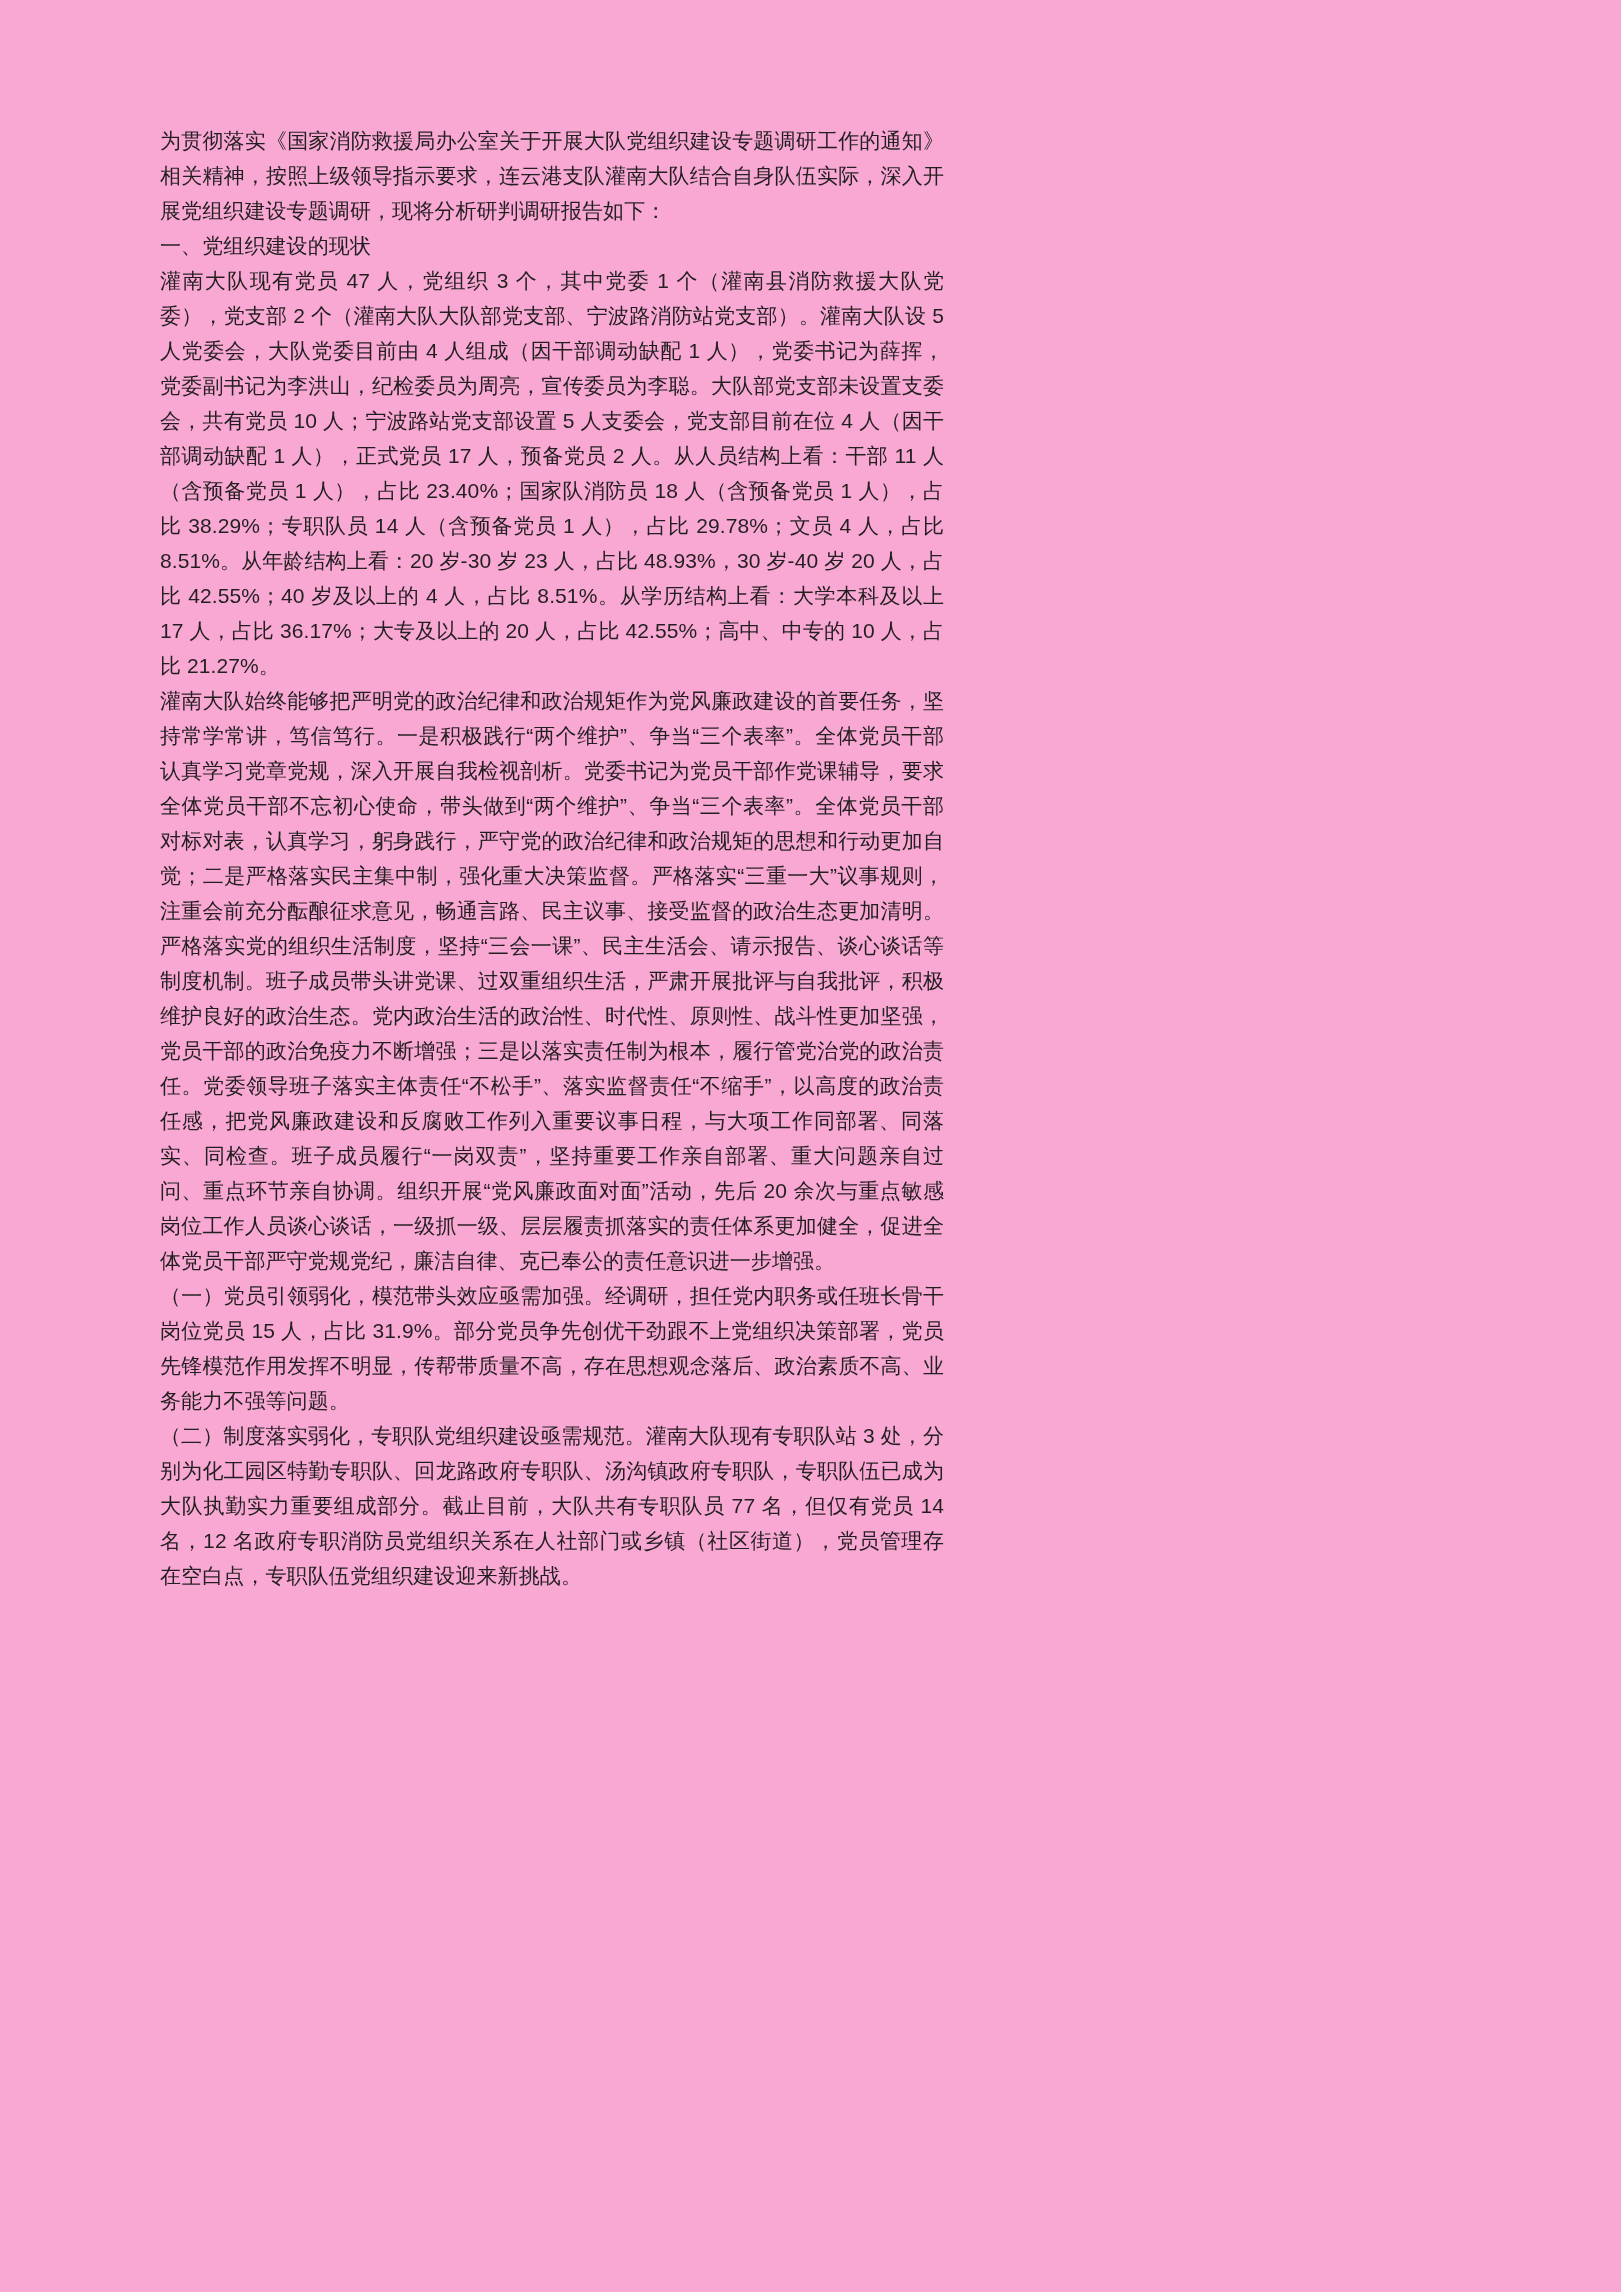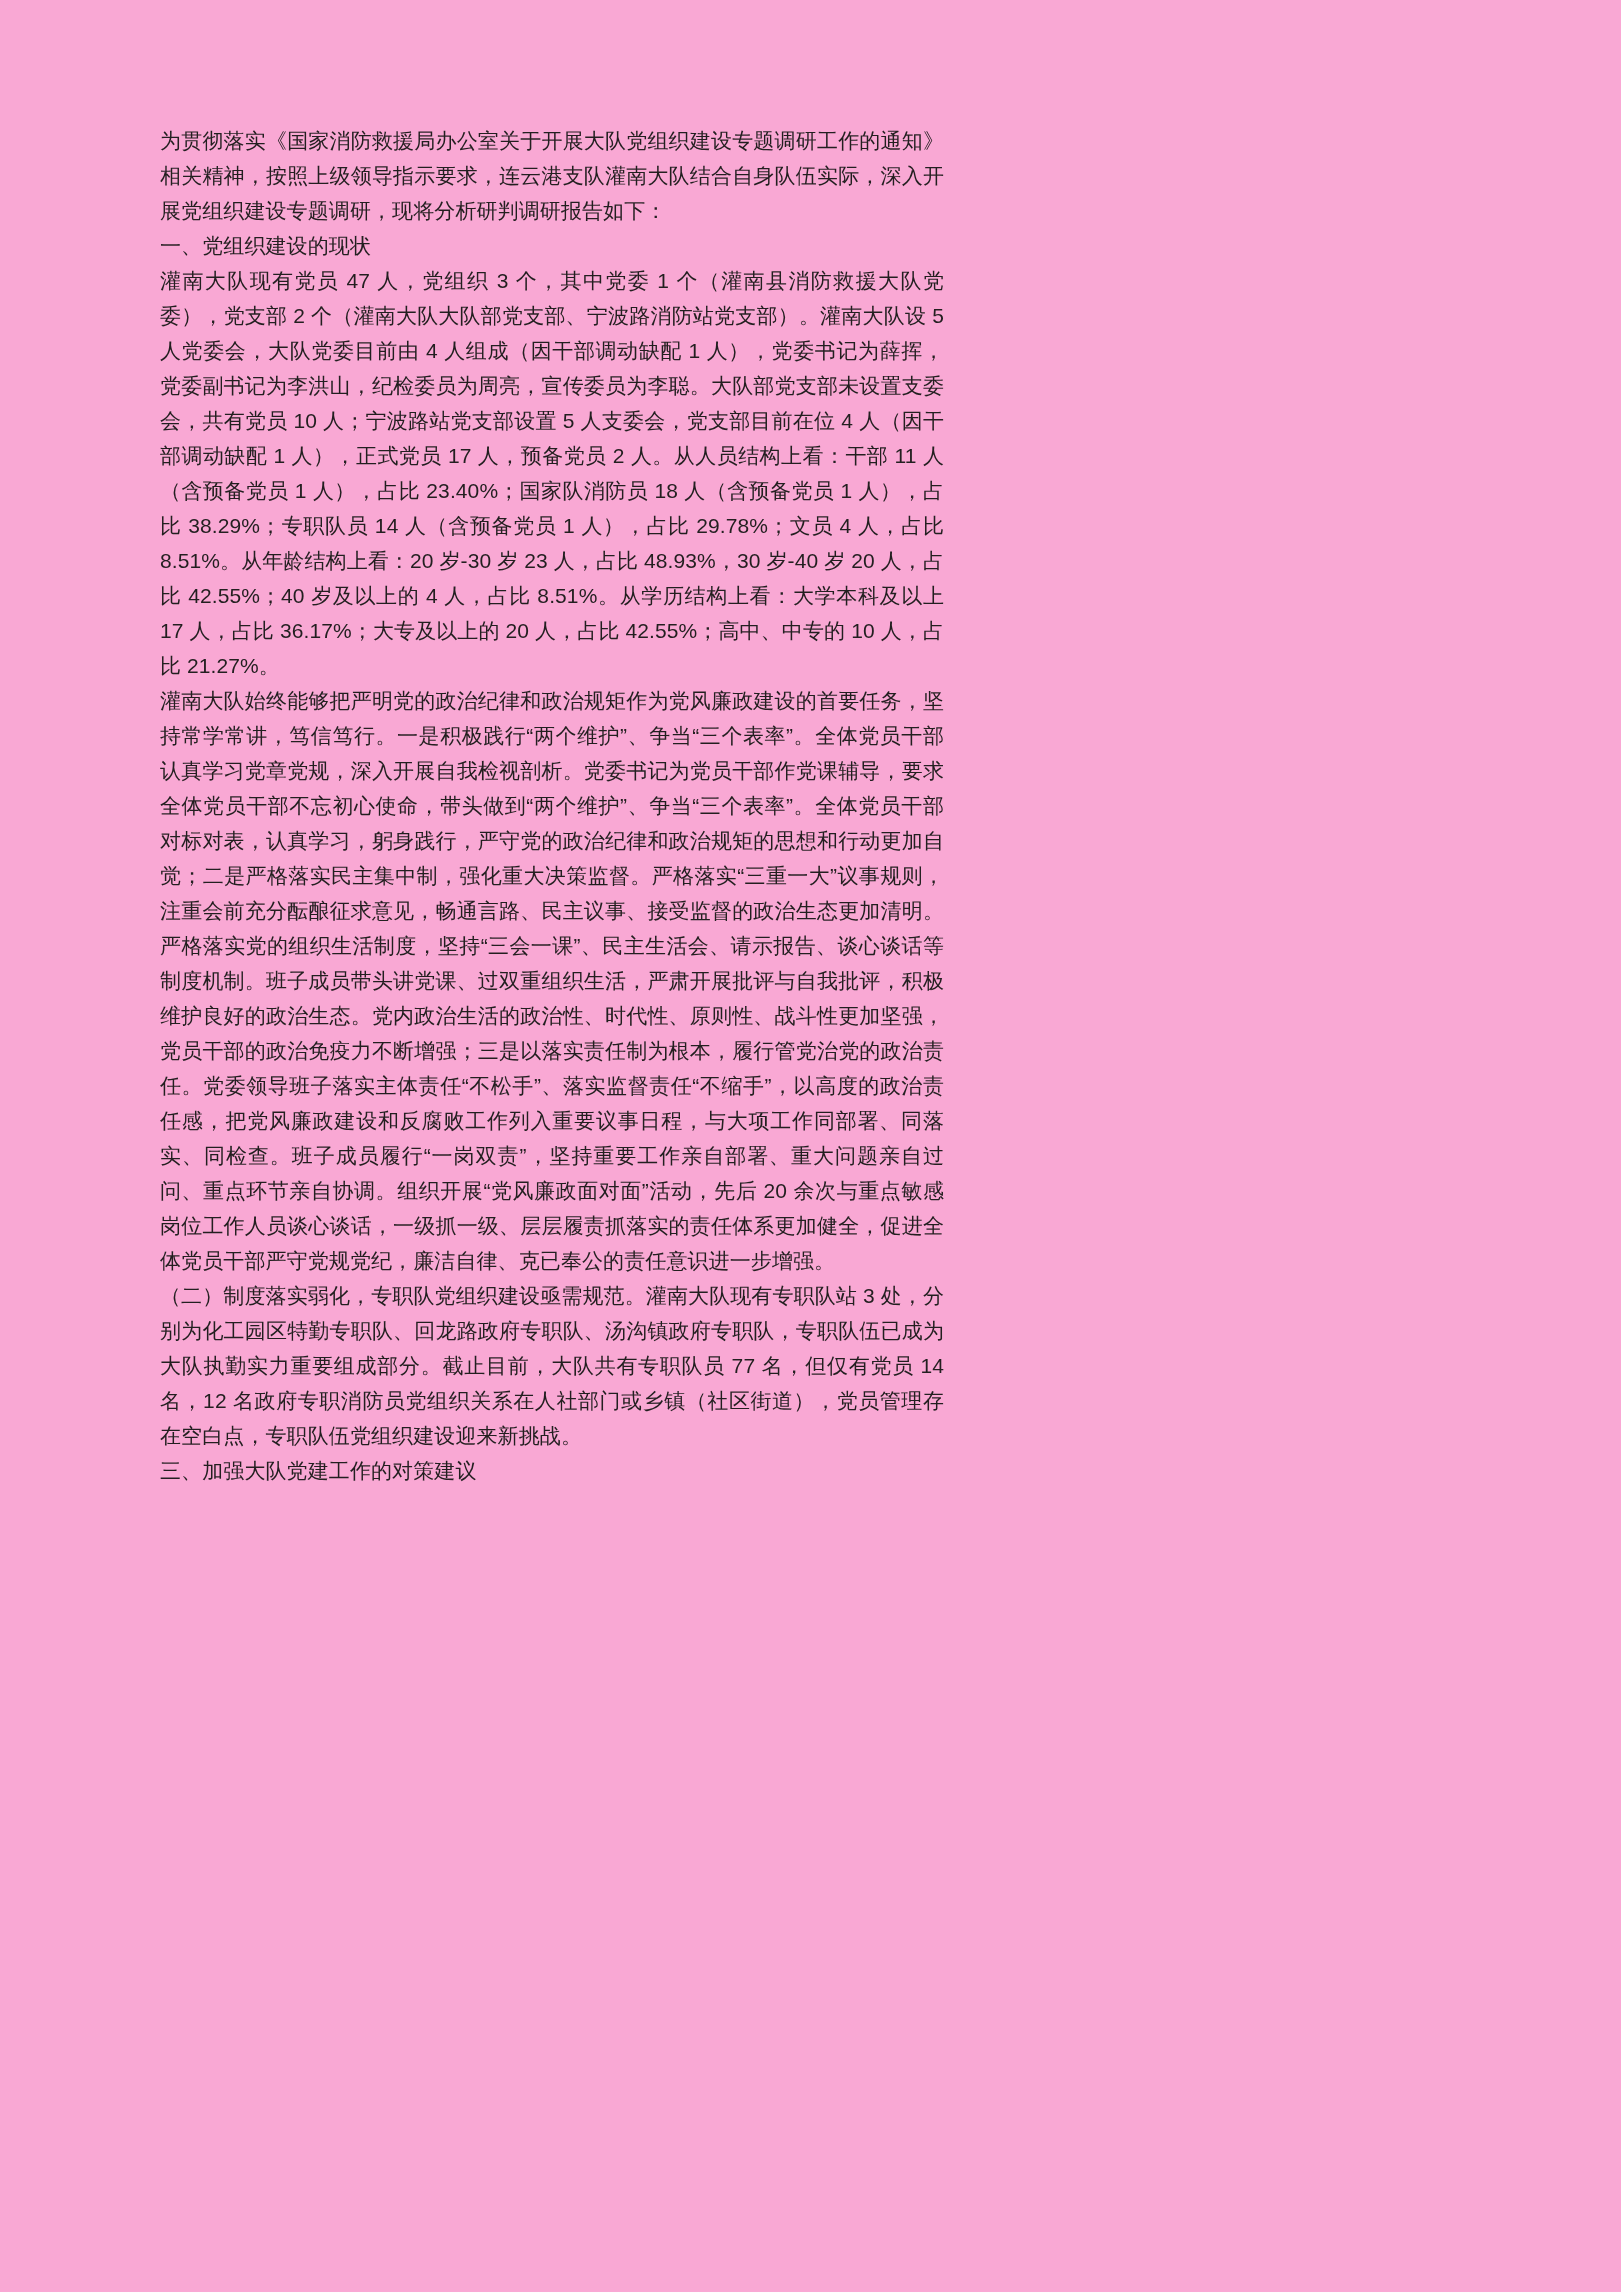--- a/index.html
+++ b/index.html
@@ -49,22 +49,22 @@
     <p class="para">为贯彻落实《国家消防救援局办公室关于开展大队党组织建设专题调研工作的通知》相关精神，按照上级领导指示要求，连云港支队灌南大队结合自身队伍实际，深入开展党组织建设专题调研，现将分析研判调研报告如下：</p>
 
     <p class="para">一、党组织建设的现状</p>
 
     <p class="para">灌南大队现有党员 47 人，党组织 3 个，其中党委 1 个（灌南县消防救援大队党委），党支部 2 个（灌南大队大队部党支部、宁波路消防站党支部）。灌南大队设 5 人党委会，大队党委目前由 4 人组成（因干部调动缺配 1 人），党委书记为薛挥，党委副书记为李洪山，纪检委员为周亮，宣传委员为李聪。大队部党支部未设置支委会，共有党员 10 人；宁波路站党支部设置 5 人支委会，党支部目前在位 4 人（因干部调动缺配 1 人），正式党员 17 人，预备党员 2 人。从人员结构上看：干部 11 人（含预备党员 1 人），占比 23.40%；国家队消防员 18 人（含预备党员 1 人），占比 38.29%；专职队员 14 人（含预备党员 1 人），占比 29.78%；文员 4 人，占比 8.51%。从年龄结构上看：20 岁-30 岁 23 人，占比 48.93%，30 岁-40 岁 20 人，占比 42.55%；40 岁及以上的 4 人，占比 8.51%。从学历结构上看：大学本科及以上 17 人，占比 36.17%；大专及以上的 20 人，占比 42.55%；高中、中专的 10 人，占比 21.27%。</p>
 
     <p class="para">灌南大队始终能够把严明党的政治纪律和政治规矩作为党风廉政建设的首要任务，坚持常学常讲，笃信笃行。一是积极践行“两个维护”、争当“三个表率”。全体党员干部认真学习党章党规，深入开展自我检视剖析。党委书记为党员干部作党课辅导，要求全体党员干部不忘初心使命，带头做到“两个维护”、争当“三个表率”。全体党员干部对标对表，认真学习，躬身践行，严守党的政治纪律和政治规矩的思想和行动更加自觉；二是严格落实民主集中制，强化重大决策监督。严格落实“三重一大”议事规则，注重会前充分酝酿征求意见，畅通言路、民主议事、接受监督的政治生态更加清明。严格落实党的组织生活制度，坚持“三会一课”、民主生活会、请示报告、谈心谈话等制度机制。班子成员带头讲党课、过双重组织生活，严肃开展批评与自我批评，积极维护良好的政治生态。党内政治生活的政治性、时代性、原则性、战斗性更加坚强，党员干部的政治免疫力不断增强；三是以落实责任制为根本，履行管党治党的政治责任。党委领导班子落实主体责任“不松手”、落实监督责任“不缩手”，以高度的政治责任感，把党风廉政建设和反腐败工作列入重要议事日程，与大项工作同部署、同落实、同检查。班子成员履行“一岗双责”，坚持重要工作亲自部署、重大问题亲自过问、重点环节亲自协调。组织开展“党风廉政面对面”活动，先后 20 余次与重点敏感岗位工作人员谈心谈话，一级抓一级、层层履责抓落实的责任体系更加健全，促进全体党员干部严守党规党纪，廉洁自律、克已奉公的责任意识进一步增强。</p>
 
 
 
+    <p class="para sub">（一）党员引领弱化，模范带头效应亟需加强。经调研，担任党内职务或任班长骨干岗位党员 15 人，占比 31.9%。部分党员争先创优干劲跟不上党组织决策部署，党员先锋模范作用发挥不明显，传帮带质量不高，存在思想观念落后、政治素质不高、业务能力不强等问题。</p>
 
     <p class="para sub">（二）制度落实弱化，专职队党组织建设亟需规范。灌南大队现有专职队站 3 处，分别为化工园区特勤专职队、回龙路政府专职队、汤沟镇政府专职队，专职队伍已成为大队执勤实力重要组成部分。截止目前，大队共有专职队员 77 名，但仅有党员 14 名，12 名政府专职消防员党组织关系在人社部门或乡镇（社区街道），党员管理存在空白点，专职队伍党组织建设迎来新挑战。</p>
 
 
-    <p class="para">三、加强大队党建工作的对策建议</p>
 
 
   </div>
 </div>
 
 
 </body></html>

